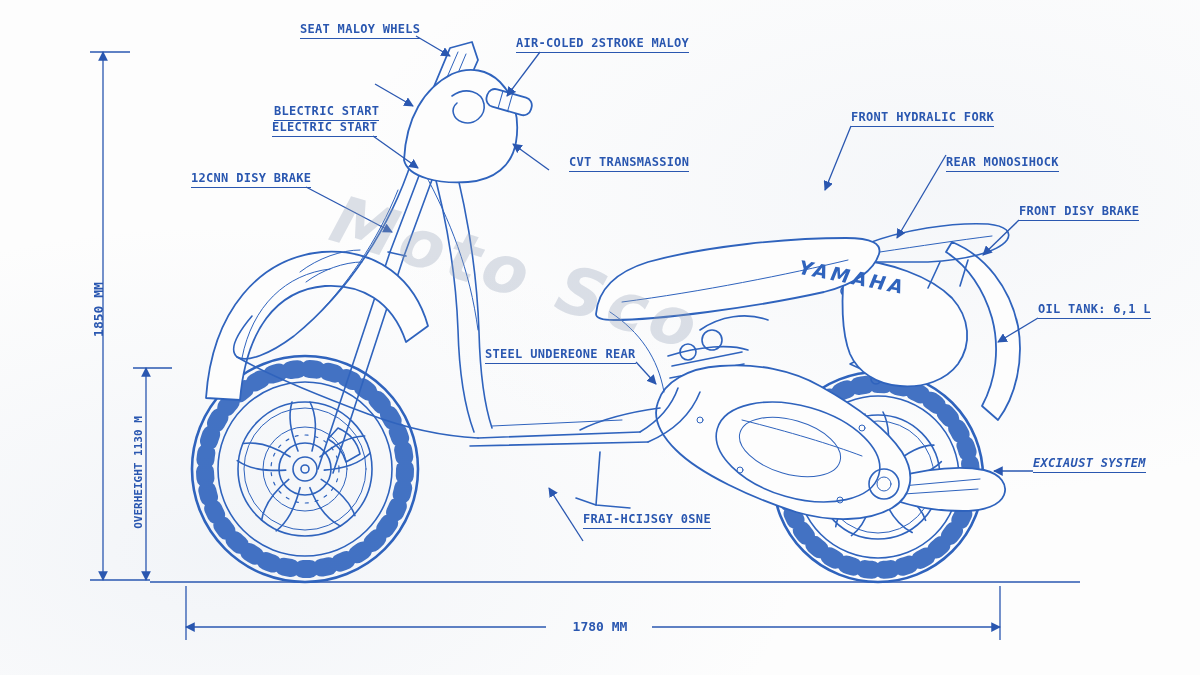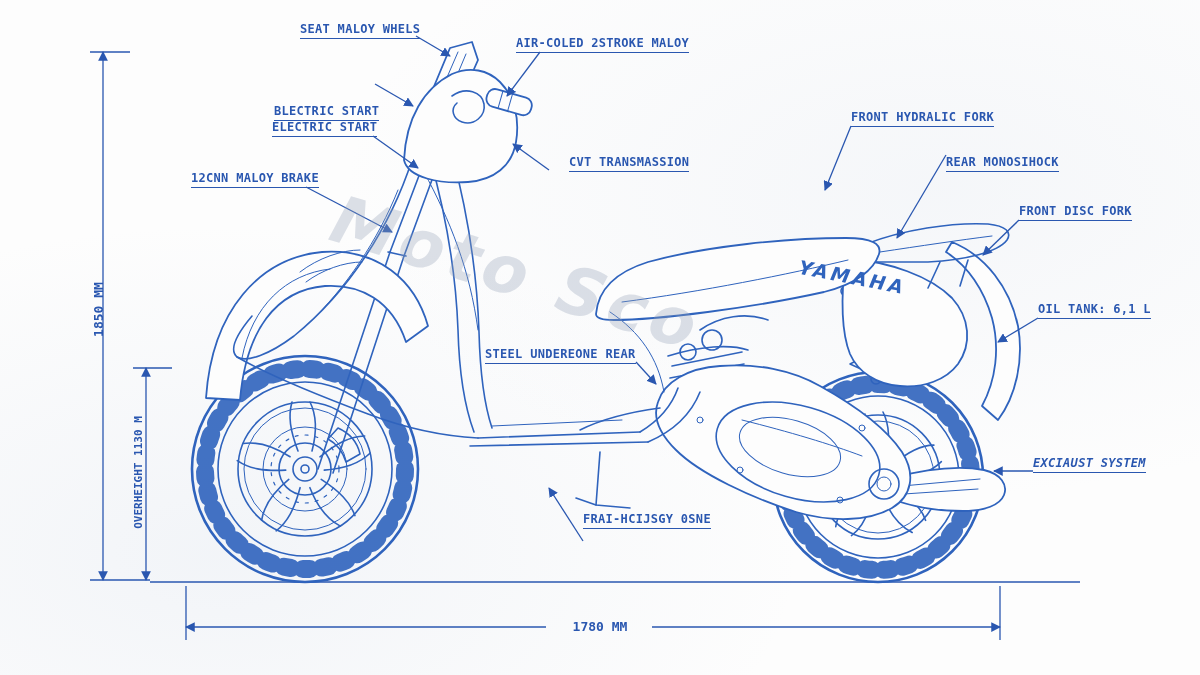--- a/index.html
+++ b/index.html
@@ -253,24 +253,24 @@
 </svg>
 
 <div id="watermark">Moto Sco</div>
 <div id="brand">YAMAHA</div>
 
 <div class="lbl" style="left:300px;top:22px;">SEAT MALOY WHELS</div>
 <div class="lbl" style="left:516px;top:36px;">AIR-COLED 2STROKE MALOY</div>
 <div class="lbl" style="left:274px;top:68px;margin-top:36px;">BLECTRIC START</div>
 <div class="lbl" style="left:272px;top:120px;">ELECTRIC START</div>
 <div class="lbl" style="left:549px;top:155px;margin-left:20px;">CVT TRANSMASSION</div>
-<div class="lbl" style="left:191px;top:171px;">12CNN MALOY BRAKE</div>
+<div class="lbl" style="left:191px;top:171px;">12CNN DISY BRAKE</div>
 <div class="lbl" style="left:851px;top:110px;">FRONT HYDRALIC FORK</div>
 <div class="lbl" style="left:946px;top:155px;">REAR MONOSIHOCK</div>
-<div class="lbl" style="left:1019px;top:204px;">FRONT DISC FORK</div>
+<div class="lbl" style="left:1019px;top:204px;">FRONT DISY BRAKE</div>
 <div class="lbl" style="left:1038px;top:302px;">OIL TANK: 6,1 L</div>
 <div class="lbl" style="left:485px;top:347px;">STEEL UNDEREONE REAR</div>
 <div class="lbl" style="left:1033px;top:456px;font-style:italic;">EXCIAUST SYSTEM</div>
 <div class="lbl" style="left:583px;top:512px;">FRAI-HCIJSGY 0SNE</div>
 
 <div class="dim vert" style="left:58px;top:302px;width:80px;">1850 MM</div>
 <div class="dim vert dimsm" style="left:73px;top:466px;width:130px;">OVERHEIGHT 1130 M</div>
 <div class="dim" style="left:550px;top:619px;width:100px;">1780 MM</div>
 
 </body></html>

